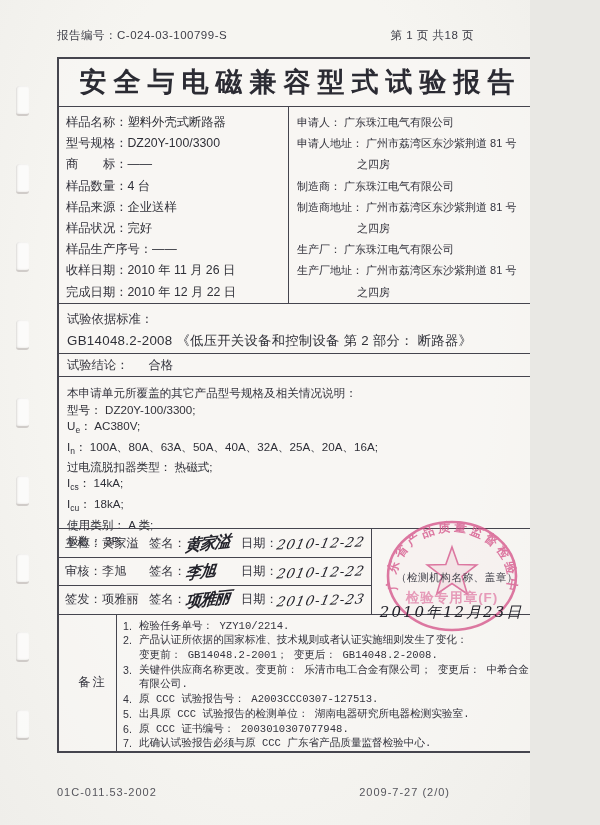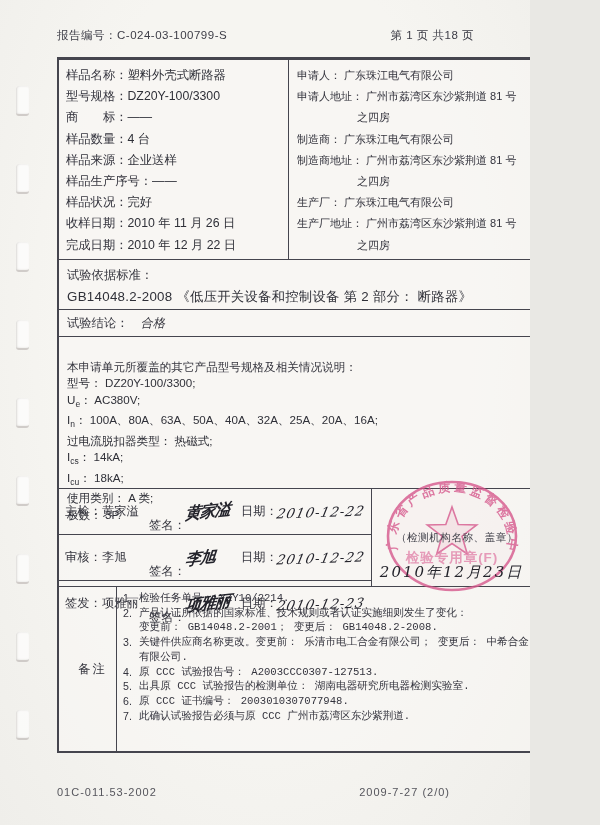--- a/index.html
+++ b/index.html
@@ -42,35 +42,35 @@
     width:230px; border-right:1px solid #45454e; padding:5px 6px 0 7px;
     font-size:12.3px; line-height:21.2px; color:#33333d;
   }
   .info-right { flex:1; padding:5px 4px 0 8px; font-size:11px; line-height:21.2px; color:#33333d; }
   .info-row .val { color:#2f3038; }
   .addr-line.indent { padding-left:60px; }
   .standard-box { height:50px; padding:4px 8px; }
   .standard-box .lbl { font-size:12.3px; line-height:22px; }
   .standard-box .val { font-size:13.3px; line-height:22px; letter-spacing:.3px; color:#2f3038; }
   .conclusion-box { height:27px; padding:0 8px; display:flex; align-items:center; font-size:12.3px; }
-  .conclusion-box .val { margin-left:12px;font-style:italic; }
-  .coverage-box { height:152px; padding:22px 8px; font-size:11.6px; }
+  .conclusion-box .val { margin-left:20px; }
+  .coverage-box { height:152px; padding:8px 8px; font-size:11.6px; }
   .coverage-box .cov-title { line-height:16.3px; }
   .cov-line { line-height:16.3px; color:#2f3038; }
   .cov-line sub { font-size:8.5px; }
   .sig-grid { display:flex; height:98px; }
   .sig-rows { flex:1; display:flex; flex-direction:column; }
   .sig-row {
     flex:1; display:flex; align-items:center; padding:0 6px;
     font-size:12.2px; white-space:nowrap;
   }
   .sig-row + .sig-row { border-top:1px solid #45454e; }
   .sig-row .role { width:37px; }
   .sig-row .pname { width:47px; }
-  .sig-row .slbl { width:36px;margin-top:28px; }
+  .sig-row .slbl { width:36px; }
   .hand {
     font-family:"DejaVu Serif", serif; font-style:italic; color:#23232b;
   }
   .hand-sig {
     display:inline-block; width:56px; font-size:16px; font-weight:bold;
     transform:rotate(-6deg) skewX(-12deg); letter-spacing:-1px;
   }
   .sig-row .dlbl { width:36px; }
   .hand-date {
     display:inline-block; font-size:13.5px; transform:rotate(-2deg) skewX(-14deg);
@@ -123,20 +123,23 @@
 
   <div class="header-row">
     <span>
       <span>报告编号：</span><span>C-024-03-100799-S</span>
     </span>
     <span>第 1 页 共18 页</span>
   </div>
 
   <div class="doc">
 
+    <div class="title-box">
+      <h1>安全与电磁兼容型式试验报告</h1>
+    </div>
 
     <div class="sec info-grid">
       <div class="info-left">
 
           <div class="info-row">
             <span class="lbl">样品名称：</span><span class="val">塑料外壳式断路器</span>
           </div>
 
           <div class="info-row">
             <span class="lbl">型号规格：</span><span class="val">DZ20Y-100/3300</span>
@@ -148,25 +151,25 @@
 
           <div class="info-row">
             <span class="lbl">样品数量：</span><span class="val">4 台</span>
           </div>
 
           <div class="info-row">
             <span class="lbl">样品来源：</span><span class="val">企业送样</span>
           </div>
 
           <div class="info-row">
+            <span class="lbl">样品状况：</span><span class="val">完好</span>
+          </div>
+
+          <div class="info-row">
             <span class="lbl">样品生产序号：</span><span class="val">——</span>
-          </div>
-
-          <div class="info-row">
-            <span class="lbl">样品状况：</span><span class="val">完好</span>
           </div>
 
           <div class="info-row">
             <span class="lbl">收样日期：</span><span class="val">2010 年 11 月 26 日</span>
           </div>
 
           <div class="info-row">
             <span class="lbl">完成日期：</span><span class="val">2010 年 12 月 22 日</span>
           </div>
         </div>
@@ -311,21 +314,21 @@
             <span class="txt">出具原 CCC 试验报告的检测单位： 湖南电器研究所电器检测实验室.</span>
           </div>
 
           <div class="remark-item">
             <span class="no">6.</span>
             <span class="txt">原 CCC 证书编号： 2003010307077948.</span>
           </div>
 
           <div class="remark-item">
             <span class="no">7.</span>
-            <span class="txt">此确认试验报告必须与原 CCC 广州市荔湾区东沙紫荆道.</span>
+            <span class="txt">此确认试验报告必须与原 CCC 广东省产品质量监督检验中心.</span>
           </div>
         </div>
     </div>
 
   </div>
 
   <div class="footer-row">
     <span>01C-011.53-2002</span>
     <span>2009-7-27 (2/0)</span>
   </div>

